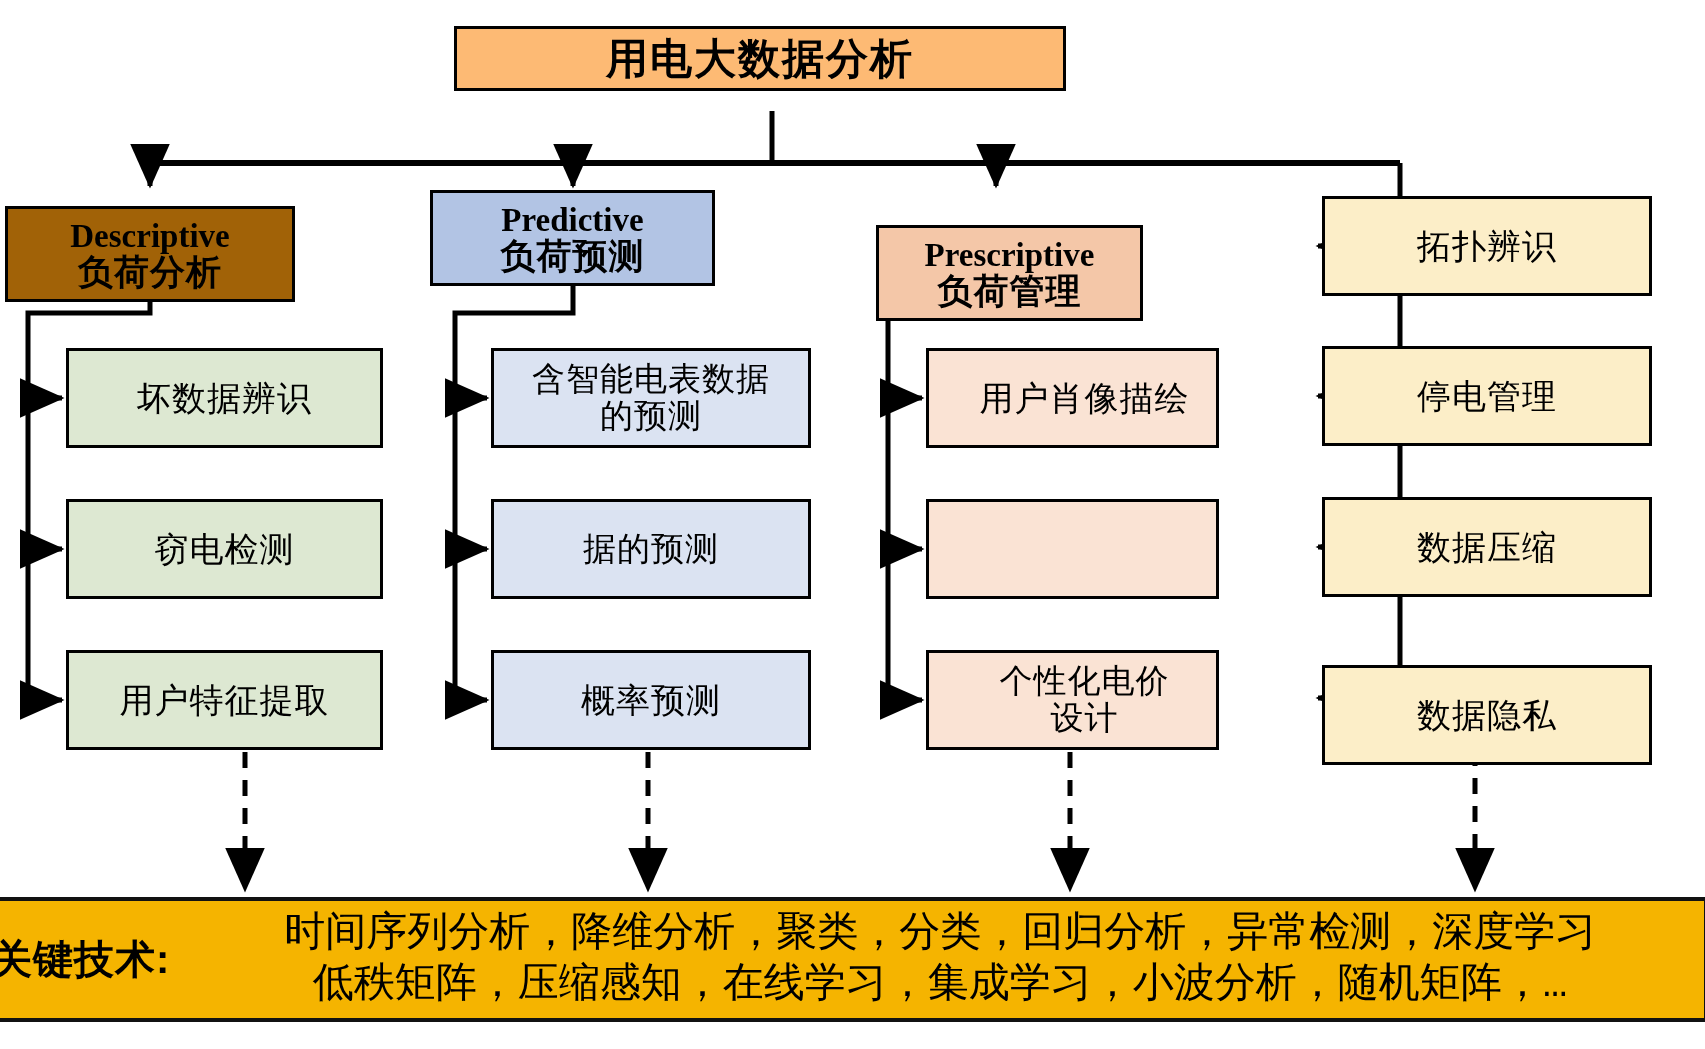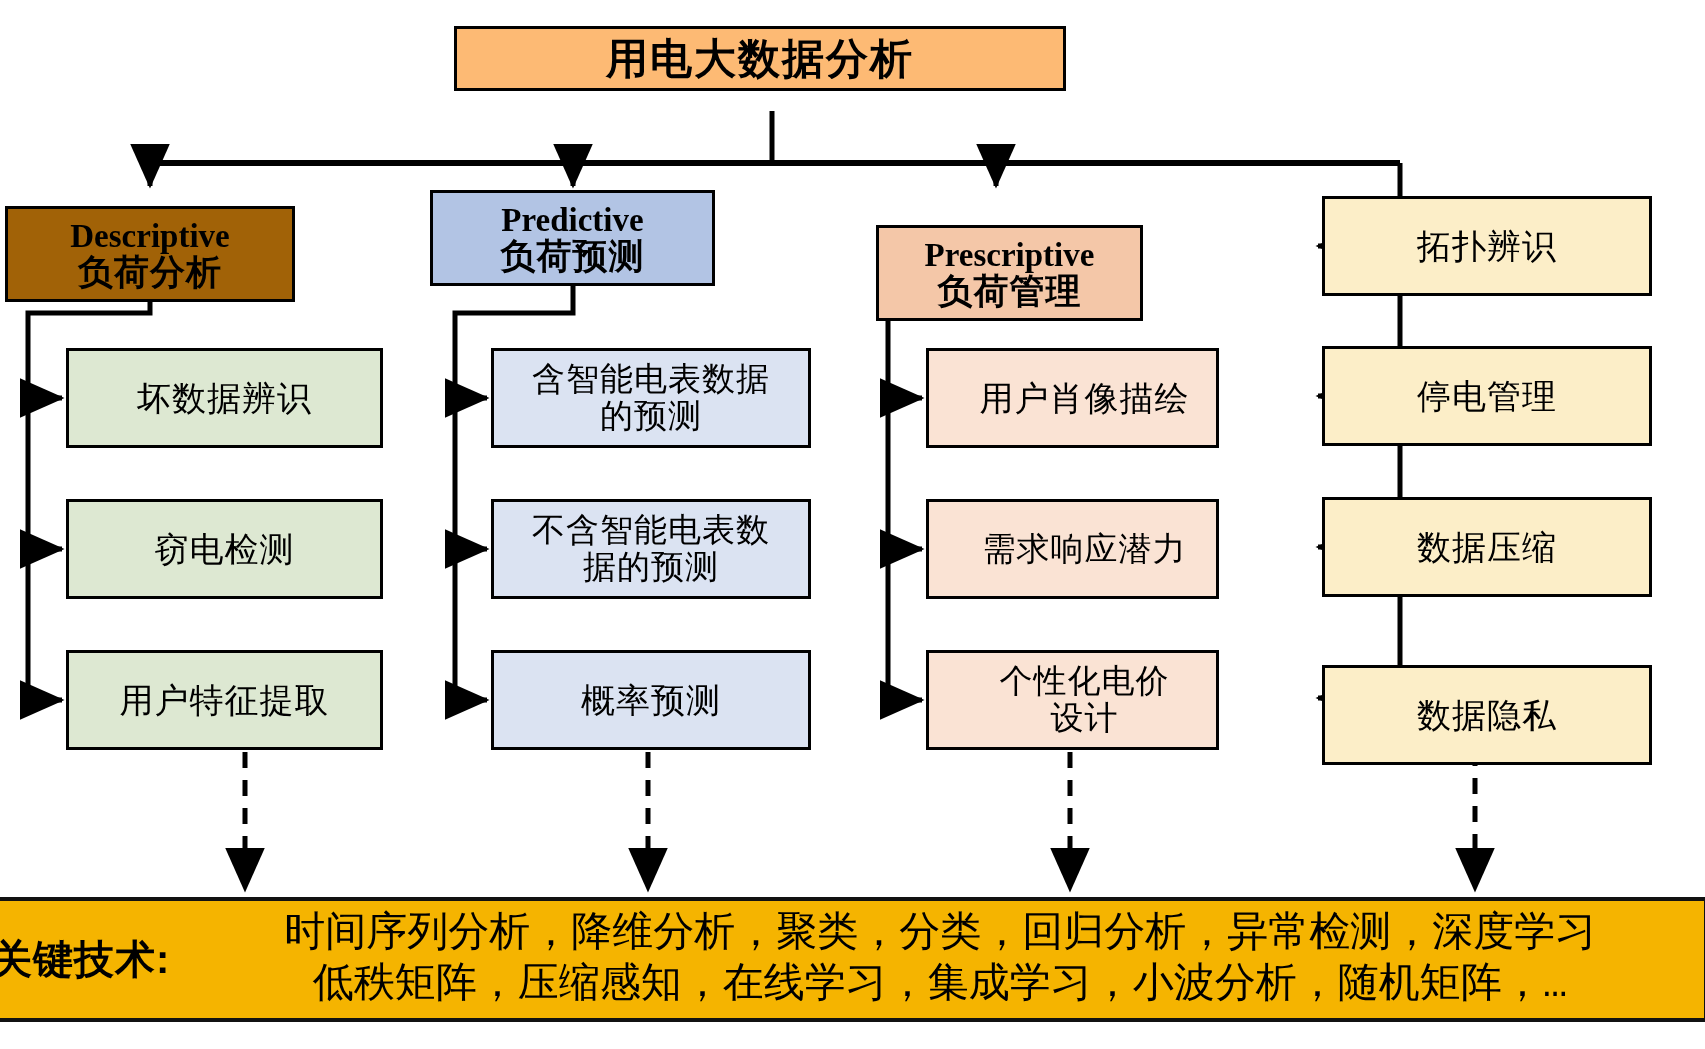--- a/index.html
+++ b/index.html
@@ -188,40 +188,38 @@
       <span class="cn">负荷预测</span>
     </div>
     <div class="box sub two-line r1">
       <span>
         <span class="ln">含智能电表数据</span>
         <span class="ln">的预测</span>
       </span>
     </div>
     <div class="box sub two-line r2">
       <span>
-        <span class="ln">不含智能电表数</span>
         <span class="ln">据的预测</span>
       </span>
     </div>
     <div class="box sub r3">
       <span>概率预测</span>
     </div>
   </div>
 
   <div class="col-peach">
     <div class="box cat-head" id="cat-prescriptive">
       <span class="en">Prescriptive</span>
       <span class="cn">负荷管理</span>
     </div>
     <div class="box sub r1">
       <span>用户肖像描绘</span>
     </div>
     <div class="box sub two-line r2">
       <span>
-        <span class="ln">需求响应潜力</span>
       </span>
     </div>
     <div class="box sub two-line r3">
       <span>
         <span class="ln">个性化电价</span>
         <span class="ln">设计</span>
       </span>
     </div>
   </div>
 

